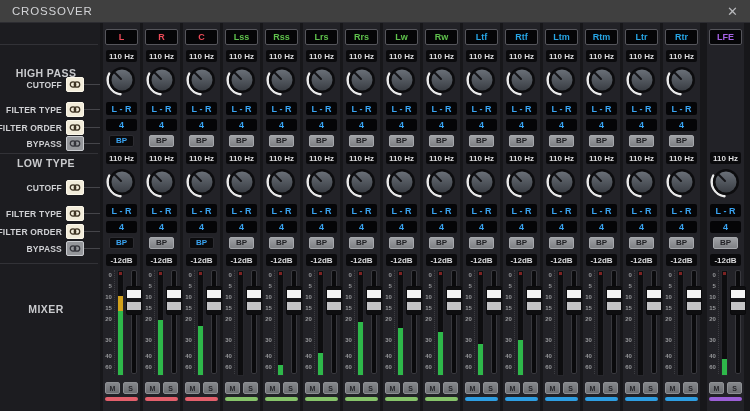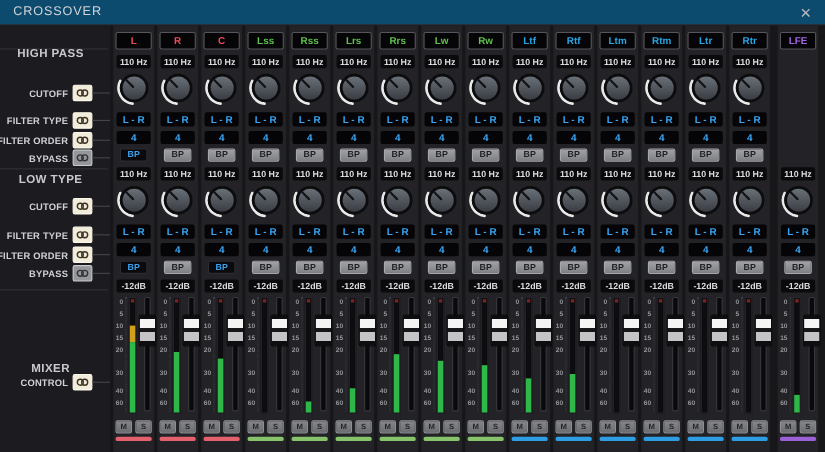--- a/index.html
+++ b/index.html
@@ -1,21 +1,21 @@
 <!DOCTYPE html>
 <html><head>
 <meta charset="utf-8">
 <style>
   html,body{margin:0;padding:0;background:#0c0c0f;}
   body{width:750px;height:411px;overflow:hidden;font-family:"Liberation Sans",sans-serif;
        -webkit-font-smoothing:antialiased;}
   .app{width:750px;height:411px;background:#17171a;display:flex;flex-direction:column;}
 
   
-  .topbar{height:22px;background:#0c4a6e;border-bottom:1px solid #2c2c31;
+  .topbar{height:22px;background:#404040;border-bottom:1px solid #2c2c31;
           display:flex;align-items:center;justify-content:space-between;padding:0 12px;}
   .topbar .title{color:#d2d3d6;font-size:11.5px;letter-spacing:.8px;font-weight:400;}
   .topbar .close{color:#b9babd;font-size:13px;cursor:pointer;line-height:1;}
 
   
   .main{flex:1;display:flex;}
 
   
   .sidebar{width:100px;position:relative;background:#1c1c20;flex:none;}
   .sb-sep{position:absolute;left:0;width:98px;height:1px;background:#323237;}
@@ -99,21 +99,21 @@
 <div class="app">
   <div class="topbar">
     <span class="title">CROSSOVER</span>
     <span class="close">✕</span>
   </div>
 
   <div class="main">
 
     <div class="sidebar">
       <div class="sb-sep" style="top:21px"></div>
-      <div class="sb-title" style="top:20px">HIGH PASS</div>
+      <div class="sb-title" style="top:44px">HIGH PASS</div>
 
       <div class="sb-row" style="top:54px">
         <span class="sb-label">CUTOFF</span>
         <span class="sb-link" data-variant="light">
             <svg width="12" height="9" viewBox="0 0 12 9">
               <circle cx="4" cy="4.5" r="2.7" fill="none" stroke="#3e3424" stroke-width="1.3"></circle>
               <circle cx="8" cy="4.5" r="2.7" fill="none" stroke="#3e3424" stroke-width="1.3"></circle>
             </svg>
           </span>
         <span class="sb-line"></span>
@@ -187,32 +187,22 @@
         <span class="sb-link" data-variant="gray">
             <svg width="12" height="9" viewBox="0 0 12 9">
               <circle cx="4" cy="4.5" r="2.7" fill="none" stroke="#33343a" stroke-width="1.3"></circle>
               <circle cx="8" cy="4.5" r="2.7" fill="none" stroke="#33343a" stroke-width="1.3"></circle>
             </svg>
           </span>
         <span class="sb-line"></span>
       </div>
 
       <div class="sb-sep" style="top:240px"></div>
-      <div class="sb-title" style="top:306px">MIXER</div>
-
-      <div class="sb-row" style="top:317px">
-        <span class="sb-label">CONTROL</span>
-        <span class="sb-link" data-variant="light">
-            <svg width="12" height="9" viewBox="0 0 12 9">
-              <circle cx="4" cy="4.5" r="2.7" fill="none" stroke="#3e3424" stroke-width="1.3"></circle>
-              <circle cx="8" cy="4.5" r="2.7" fill="none" stroke="#3e3424" stroke-width="1.3"></circle>
-            </svg>
-          </span>
-        <span class="sb-line"></span>
-      </div>
+      <div class="sb-title" style="top:280px">MIXER</div>
+
     </div>
 
     <div class="rack">
   <div class="strip" style="--name-c: #ee4b59; --accent: #e3606c;">
     <div class="ch-header">
       <span>L</span>
     </div>
 
     <div class="sec">
       <div class="valbox ctl">110 Hz</div>

